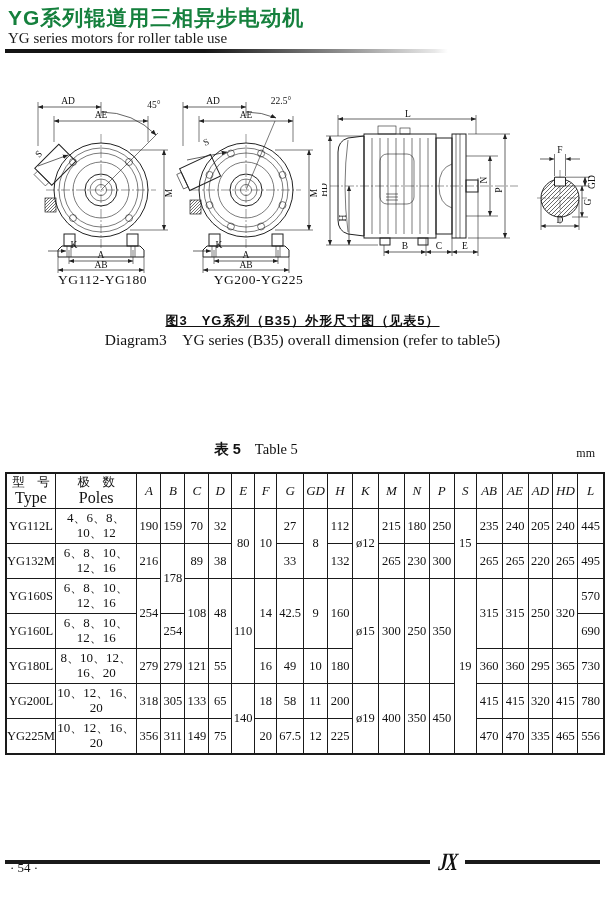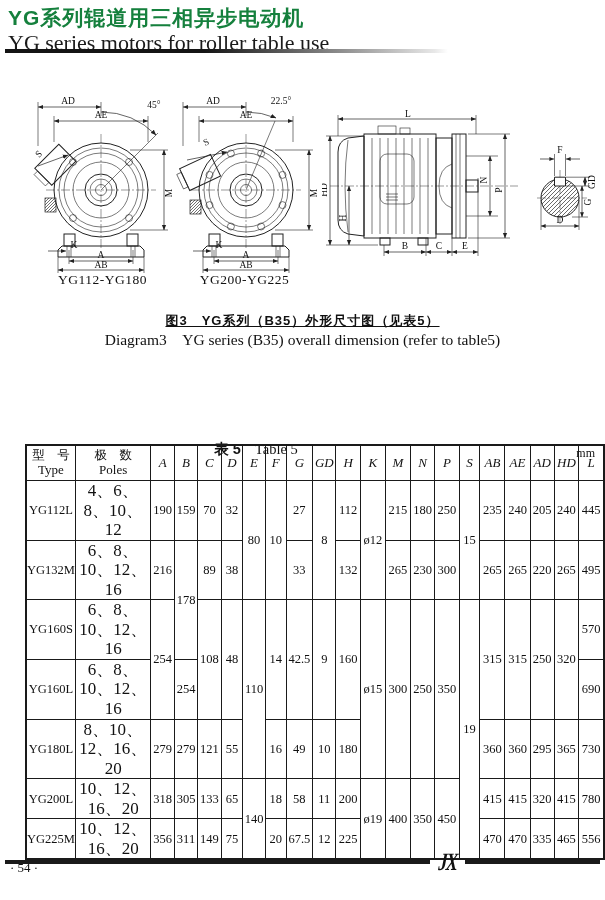--- a/index.html
+++ b/index.html
@@ -2,45 +2,45 @@
 <html><head>
 <meta charset="utf-8">
 <style>
   html,body{margin:0;padding:0;}
   body{width:605px;height:900px;background:#fff;position:relative;
        font-family:"Liberation Serif",serif;color:#111;overflow:hidden;}
   .abs{position:absolute;}
   
   .title{left:8px;top:4px;font-family:"Liberation Sans",sans-serif;font-weight:700;
          font-size:21px;letter-spacing:1px;color:#15803d;}
-  .subtitle{left:8px;top:30px;font-size:22px;color:#1a1a1a;}
+  .subtitle{left:8px;top:30px;font-size:15px;color:#1a1a1a;}
   .hrule{left:5px;top:49px;width:443px;height:4px;
          background:linear-gradient(to right,#141414 0%,#141414 45%,#8a8a8a 75%,#e8e8e8 97%,transparent 100%);}
   
   .figcap-model{width:145px;top:272px;text-align:center;font-size:13.5px;letter-spacing:.5px;}
   .figcap-zh{left:0;top:312px;width:605px;text-align:center;
              font-family:"Liberation Sans",sans-serif;font-size:13px;font-weight:600;letter-spacing:1px;text-decoration:underline;}
   .figcap-en{left:0;top:330px;width:605px;text-align:center;font-size:15.5px;}
   
   svg text{font-family:"Liberation Serif",serif;font-size:9.5px;fill:#111;}
   .ln{fill:none;stroke:#222;stroke-width:1;}
   .tn{fill:none;stroke:#222;stroke-width:0.6;}
   .dim{stroke:#222;stroke-width:0.7;fill:none;}
   .cl{stroke:#333;stroke-width:0.5;stroke-dasharray:9 2 2 2;fill:none;}
   
   .tbl-title{left:0;top:440px;width:512px;text-align:center;font-size:14.5px;}
   .tbl-title .zh{font-family:"Liberation Sans",sans-serif;font-weight:700;margin-right:14px;}
   .unit{right:10px;top:446px;font-size:12px;margin-left:39px;}
-  table{position:absolute;left:5px;top:444px;border-collapse:collapse;table-layout:fixed;margin-left:20px;}
+  table{position:absolute;left:5px;top:472px;border-collapse:collapse;table-layout:fixed;}
   td,th{border:1px solid #1a1a1a;text-align:center;vertical-align:middle;
         font-weight:normal;font-size:12.5px;padding:0;height:34px;line-height:1.15;}
   table{border:2px solid #1a1a1a;}
-  th .en{font-size:13px;}
+  th .en{font-size:16px;}
   .it{font-style:italic;font-size:13px;}
-  .poles{font-size:17px;}
+  .poles{font-size:13px;}
   
   .footline{left:5px;right:5px;top:852px;display:flex;align-items:center;}
   .seg1{width:425px;height:4px;background:#1a1a1a;}
   .seg2{flex:1;height:4px;background:#1a1a1a;}
   .logo{margin:0 5px;font-weight:700;font-style:italic;font-size:25px;letter-spacing:-2px;
         transform:scaleX(.72) skewX(-6deg);font-family:"Liberation Serif",serif;line-height:20px;}
   .pagenum{left:10px;top:860px;font-size:13px;}
 </style>
 </head>
 <body>
@@ -256,21 +256,21 @@
     <path class="tn" d="M42,77 H58"></path>
     <line class="dim" x1="52" y1="46" x2="52" y2="77" marker-start="url(#ar4)" marker-end="url(#ar4)"></line>
     <text x="60.5" y="62" transform="rotate(-90 60.5 62)" text-anchor="middle">G</text>
 
     <path class="tn" d="M11,60 V90 M49,60 V90"></path>
     <line class="dim" x1="11" y1="86" x2="49" y2="86" marker-start="url(#ar4)" marker-end="url(#ar4)"></line>
     <text x="30" y="83" text-anchor="middle">D</text>
   </svg>
 
   <div class="abs figcap-model" style="left:30px">YG112-YG180</div>
-  <div class="abs figcap-model" style="left:172px">YG200-YG225</div>
+  <div class="abs figcap-model" style="left:186px">YG200-YG225</div>
 
   <div class="abs figcap-zh">图3　YG系列（B35）外形尺寸图（见表5）</div>
   <div class="abs figcap-en">Diagram3　YG series (B35) overall dimension  (refer to table5)</div>
 
   <div class="abs tbl-title">
     <span class="zh">表 5</span><span>Table 5</span>
   </div>
   <div class="abs unit">mm</div>
 
   <table>

